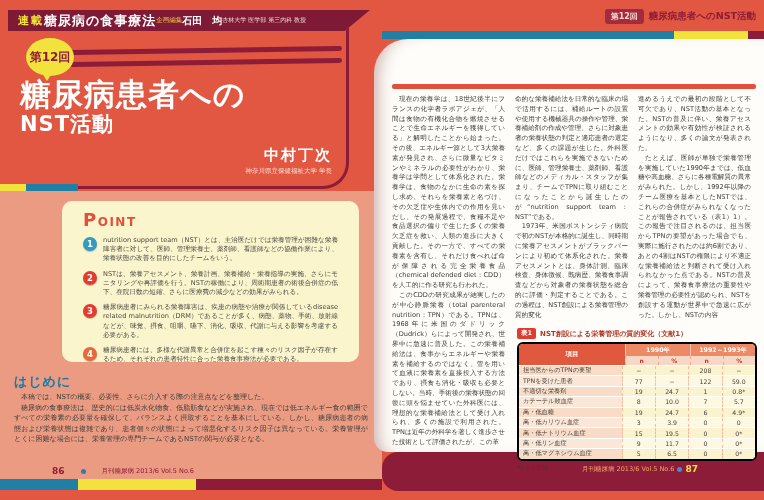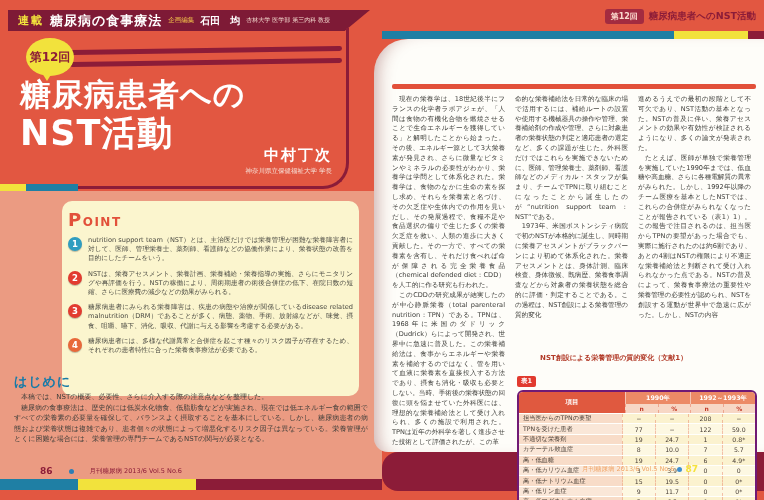--- a/index.html
+++ b/index.html
@@ -1,53 +1,53 @@
 <!DOCTYPE html>
 <html><head>
 <meta charset="utf-8">
 <style>
   html,body{margin:0;padding:0;}
   .spread{position:relative;width:764px;height:500px;background:#E25741;overflow:hidden;
           font-family:"DejaVu Sans","Liberation Sans",sans-serif;-webkit-font-smoothing:antialiased;}
   
   .left-lower{position:absolute;left:0;top:191px;width:382px;height:289px;background:#EB9B82;}
   .lheader{position:absolute;left:8px;top:10px;width:362px;height:21px;background:#7E1A36;
-           clip-path:polygon(0 0,100% 0,93% 100%,0 100%);display:flex;align-items:center;gap:6px;padding-left:10px;box-sizing:border-box;}
+           clip-path:polygon(0 0,100% 0,93% 100%,0 100%);display:flex;align-items:center;gap:0;padding-left:10px;box-sizing:border-box;}
   .lh-tag{color:#F2E23C;font-weight:bold;font-size:11px;letter-spacing:2px;}
   .lh-title{color:#fff;font-weight:bold;font-size:13px;letter-spacing:1px;}
   .lh-edit{color:#F2C24A;font-size:6.5px;}
   .lh-editor{color:#fff;font-size:10px;font-weight:bold;}
   .lh-aff{color:#F4D9CE;font-size:6px;}
   .tframe{position:absolute;left:8px;top:28px;width:338px;height:158px;border-right:3px solid #8C1C38;
           border-bottom:3px solid #8C1C38;border-radius:0 0 26px 0;}
   .chop{position:absolute;height:5px;background:#8C1C38;border-radius:3px;transform:rotate(-0.9deg);}
   .ep-badge{position:absolute;left:26px;top:38px;width:48px;height:38px;background:#F2E23C;border-radius:50%;
             display:flex;align-items:center;justify-content:center;color:#8C1C38;font-weight:bold;font-size:12px;z-index:3;}
   .ep-tail{position:absolute;left:42px;top:73px;width:0;height:0;border-left:5px solid transparent;
            border-right:5px solid transparent;border-top:8px solid #F2E23C;z-index:3;}
   .ltitle{position:absolute;left:20px;color:#ffffff;font-weight:900;letter-spacing:1px;z-index:2;}
   .ltitle.l1{top:74px;font-size:31px;}
-  .ltitle.l2{top:110px;font-size:35px;}
+  .ltitle.l2{top:110px;font-size:21px;}
   .lauthor{position:absolute;left:150px;top:146px;width:182px;text-align:right;color:#fff;z-index:2;}
   .lauthor .nm{font-size:15px;font-weight:bold;letter-spacing:2px;}
   .lauthor .af{font-size:6.5px;margin-top:2px;color:#F7E3DA;}
   .stripe{position:absolute;height:7px;}
-  .pointbox{position:absolute;left:62px;top:201px;width:297px;height:195px;background:#FBF5CE;border-radius:10px;
-            padding:8px 6px;box-sizing:border-box;}
+  .pointbox{position:absolute;left:62px;top:201px;width:297px;height:161px;background:#FBF5CE;border-radius:10px;
+            padding:8px 21px;box-sizing:border-box;}
   .pointhead{color:#E2503A;font-weight:900;font-size:12px;letter-spacing:1.5px;}
   .pointhead::first-letter{font-size:18px;}
   .pitem{display:flex;gap:6px;margin-top:6px;}
   .pnum{flex:none;width:14px;height:14px;border-radius:50%;color:#fff;font-size:8.5px;font-weight:bold;
         display:flex;align-items:center;justify-content:center;margin-top:1px;box-shadow:0 1px 1px rgba(0,0,0,.25);}
   .ptext{font-size:6.6px;line-height:9.2px;color:#4A4A42;text-align:justify;}
   .introhead{position:absolute;left:14px;top:373px;color:#177AA8;font-weight:900;font-size:13px;letter-spacing:1px;}
   .introbody{position:absolute;left:14px;top:392px;width:354px;font-size:7px;line-height:10.6px;
              color:#3E3E3A;text-align:justify;}
   .introbody p{margin:0;}
-  .lfooter{position:absolute;left:40px;top:466px;display:flex;align-items:center;gap:16px;color:#8C1C38;justify-content:flex-end;}
+  .lfooter{position:absolute;left:52px;top:466px;display:flex;align-items:center;gap:16px;color:#8C1C38;justify-content:flex-end;}
   .lfooter .pg{font-size:9px;font-weight:bold;}
   .lfooter .jn{font-size:6.5px;}
   .dot{width:5px;height:5px;border-radius:50%;background:#2E7EB5;display:inline-block;}
   
   .bstripe{position:absolute;top:479px;height:11px;}
   
   .rheader{position:absolute;left:540px;top:9px;width:216px;text-align:right;z-index:2;display:flex;
            justify-content:flex-end;align-items:center;gap:5px;}
   .rh-ep{background:#A32B40;color:#FBD9CE;font-size:8px;font-weight:bold;padding:2px 6px;border-radius:3px;}
   .rh-title{color:#8C1C38;font-size:9.5px;font-weight:bold;}
@@ -56,23 +56,23 @@
   .rpage{position:absolute;left:374px;top:39px;width:390px;height:413px;background:#FEFDF9;
          border-radius:34px 0 0 14px;box-shadow:inset 14px 0 18px -12px rgba(110,25,25,.4);}
   .sechead{position:absolute;left:394px;top:47px;display:flex;align-items:center;gap:6px;}
   .sechead .txt{font-size:21px;font-weight:900;color:#2B2B2B;letter-spacing:1px;}
   .secrule{position:absolute;left:392px;top:84px;width:364px;height:5px;background:#E2503A;border-radius:2px;}
   .jcol{position:absolute;top:95px;width:113px;font-size:6.6px;line-height:9.8px;color:#3C3C38;text-align:justify;}
   .jcol p{margin:0;}
   
   .ntable-wrap{position:absolute;left:517px;top:328px;width:240px;}
   .ttitle{display:flex;align-items:center;gap:4px;}
-  .tbadge{background:#E13A2F;color:#fff;font-size:6.5px;font-weight:bold;padding:1px 4px;border-radius:2px;margin-top:48px;}
+  .tbadge{background:#E13A2F;color:#fff;font-size:6.5px;font-weight:bold;padding:1px 4px;border-radius:2px;}
   .ttext{font-size:7px;font-weight:bold;color:#B23A28;}
-  .ntable{margin-top:3px;border:2px solid #701a75;border-radius:6px;overflow:hidden;background:#FDF8E2;}
+  .ntable{margin-top:3px;border:2px solid #000000;border-radius:6px;overflow:hidden;background:#FDF8E2;}
   .thead{display:flex;}
   .th-item{width:106px;background:#E0593F;color:#fff;font-size:6.5px;display:flex;align-items:center;
            justify-content:center;font-weight:bold;}
   .th-right{flex:1;}
   .th-groups{display:flex;height:12px;}
   .th-groups div{flex:1;background:#EC8A66;color:#fff;font-size:6.3px;font-weight:bold;display:flex;
                  align-items:center;justify-content:center;border-left:1px solid rgba(255,255,255,.5);}
   .th-sub{display:flex;height:9px;}
   .th-sub div{flex:1;background:#F7D7C5;color:#C23A28;font-size:6px;font-weight:bold;display:flex;
               align-items:center;justify-content:center;border-left:1px dashed rgba(224,90,60,.4);}

